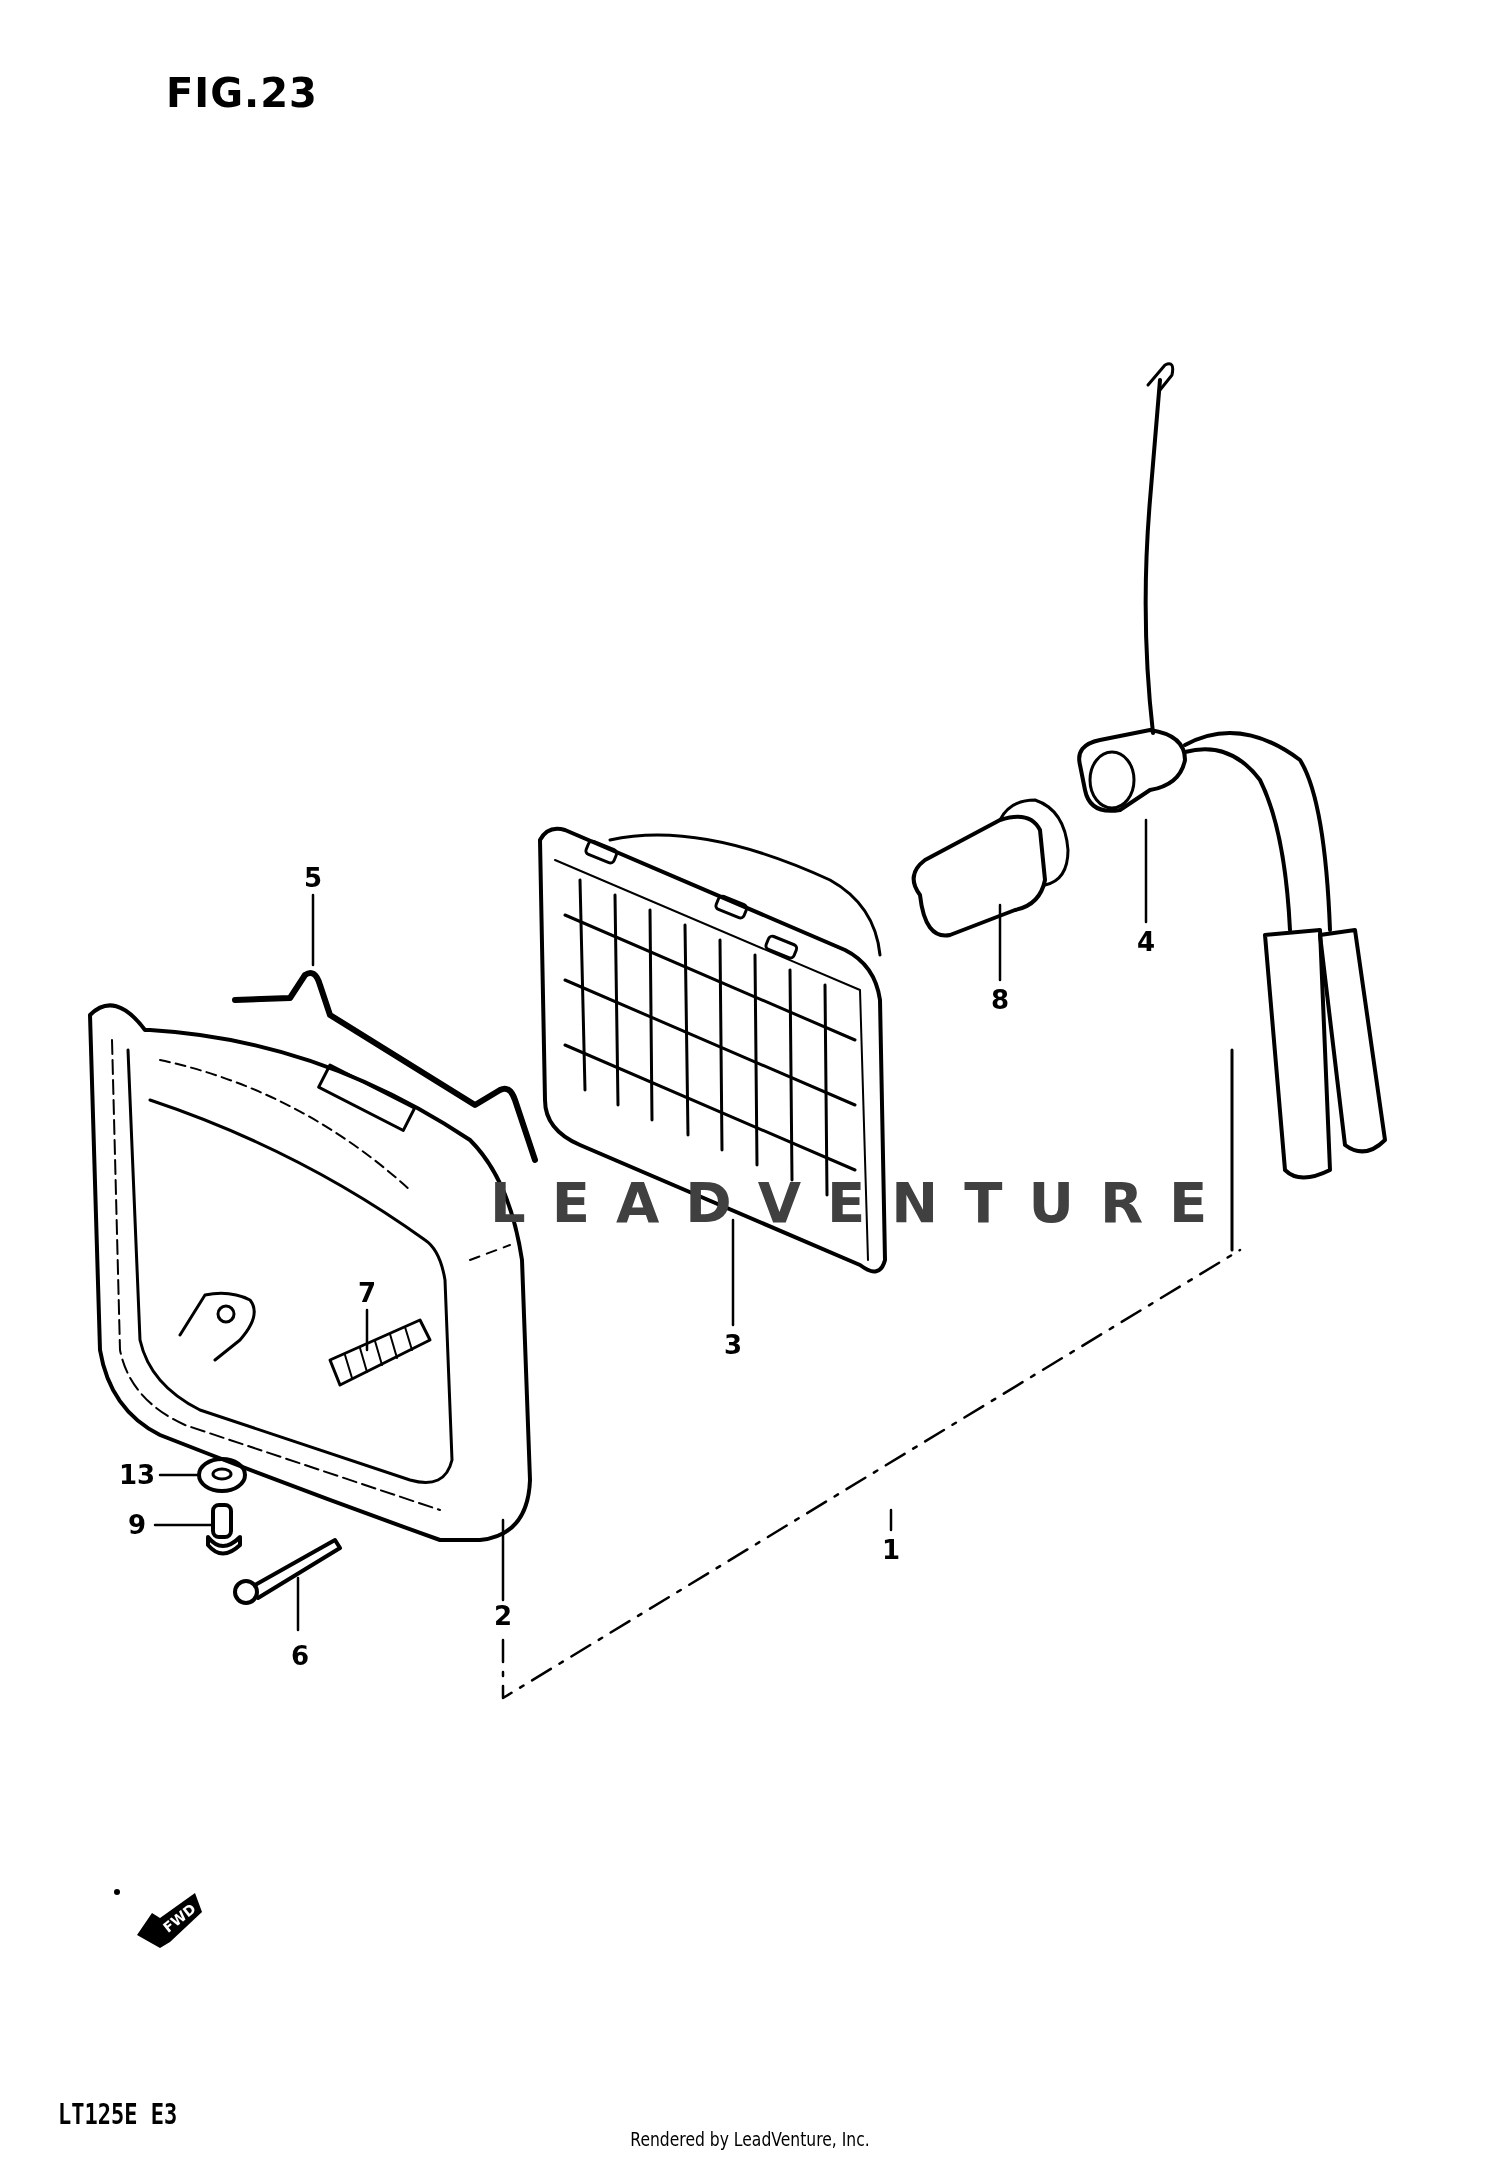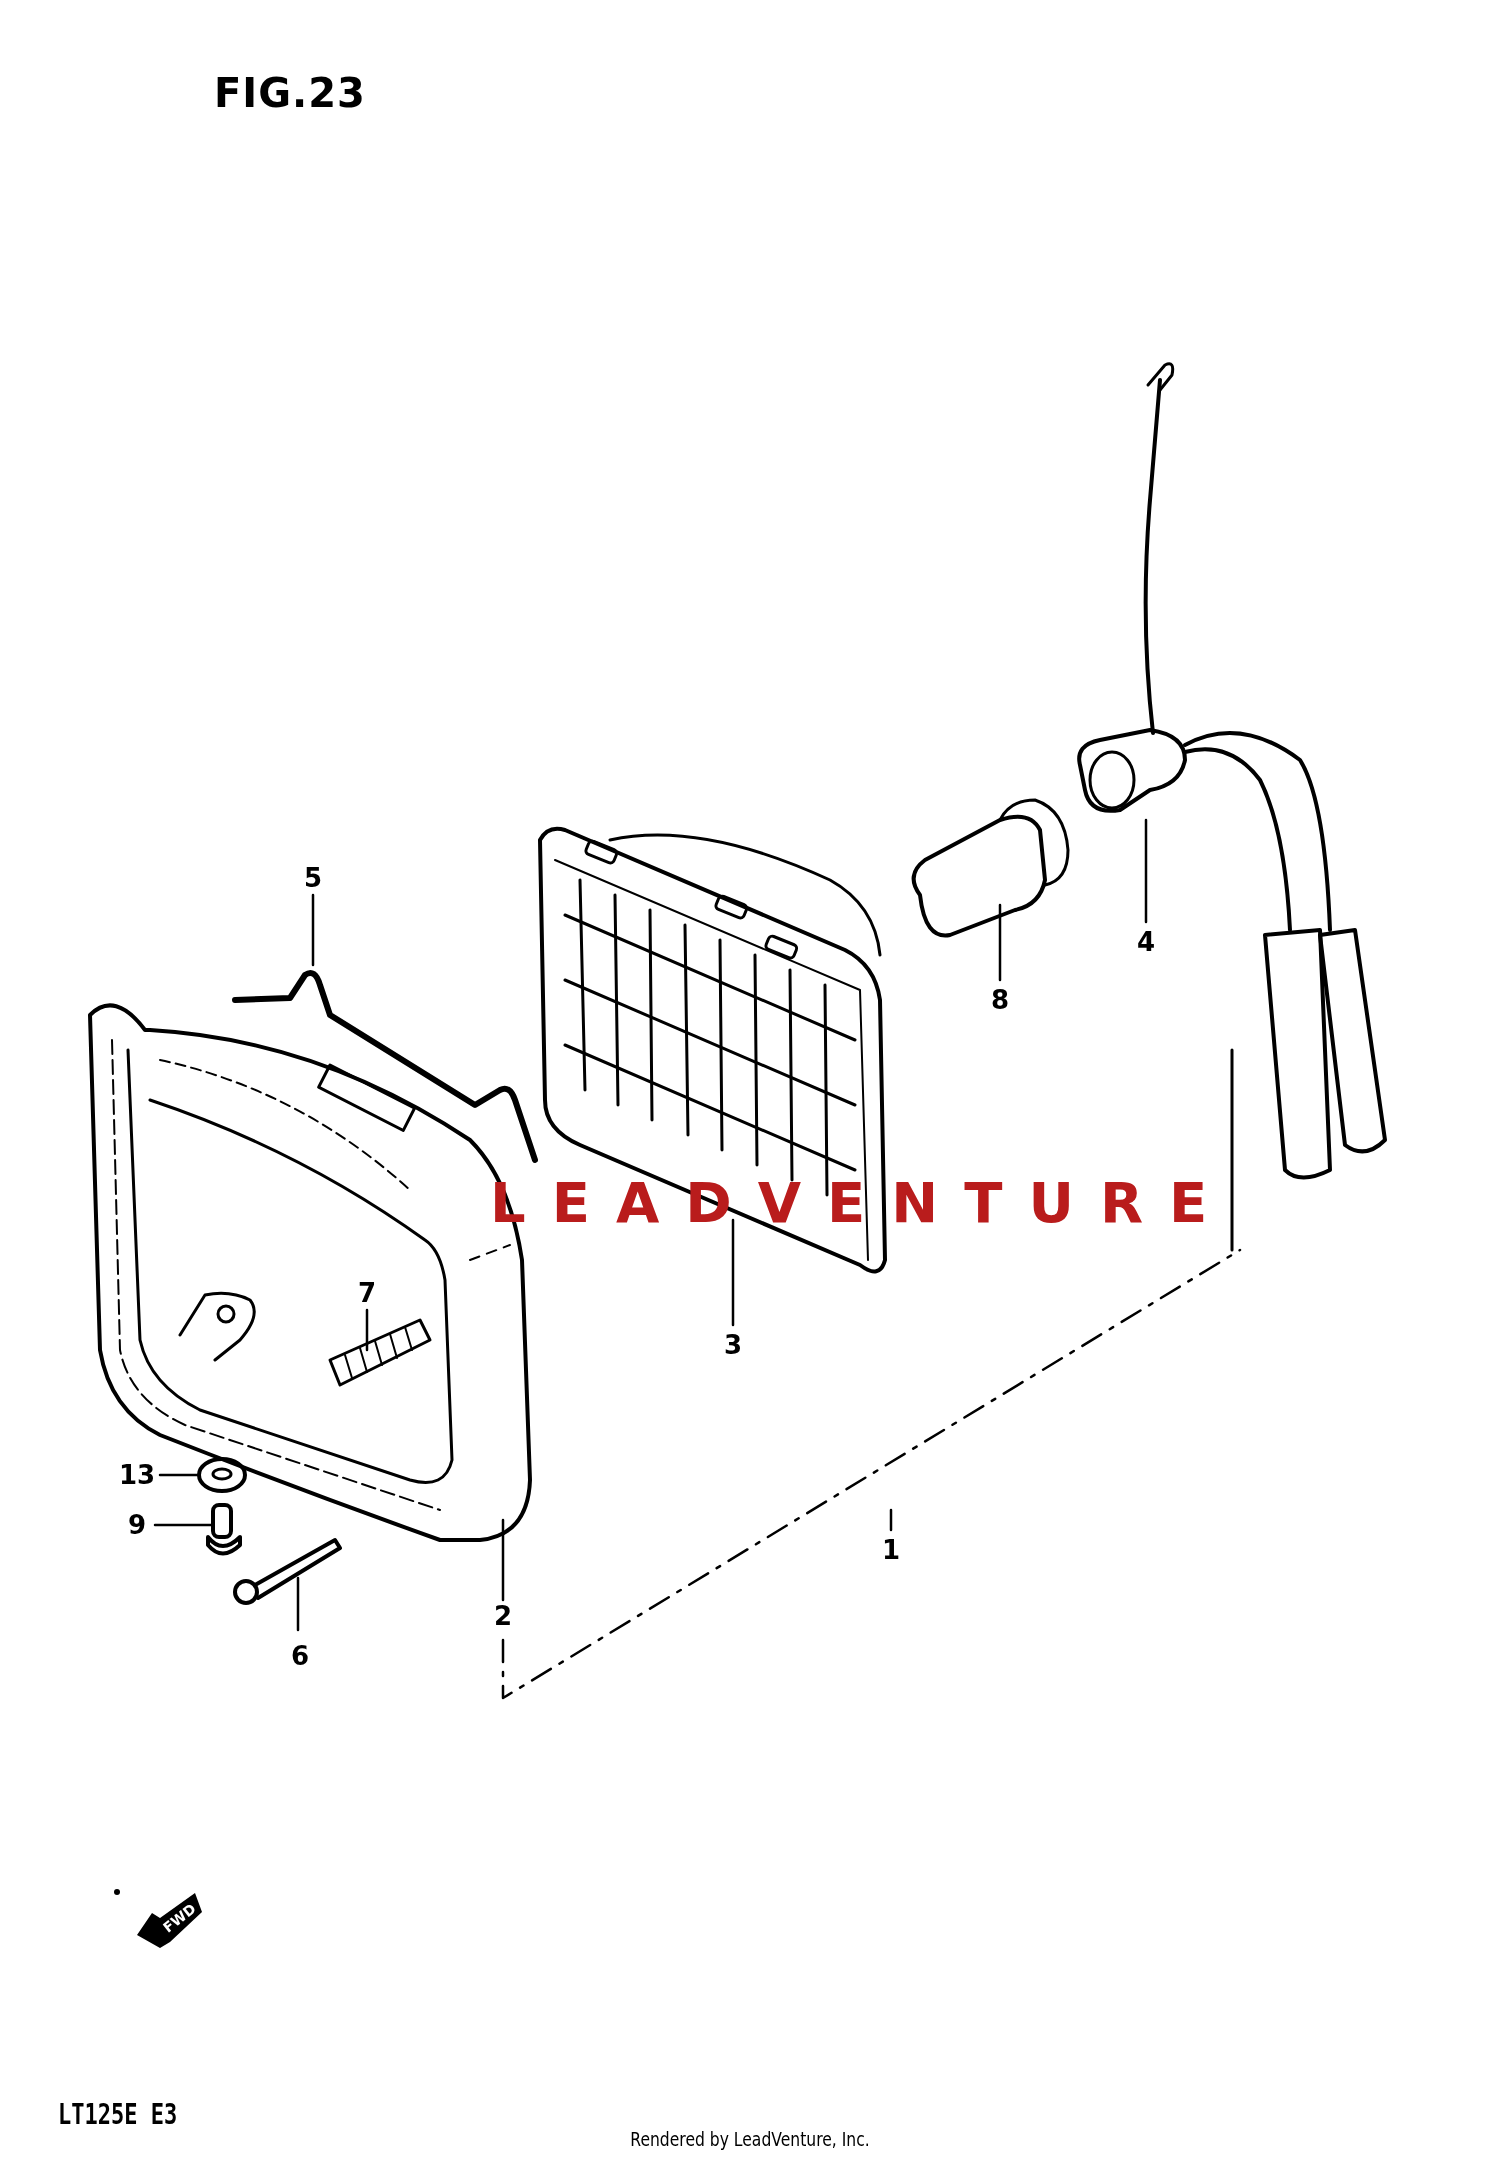--- a/index.html
+++ b/index.html
@@ -1,22 +1,22 @@
 <!DOCTYPE html>
 <html><head>
 <meta charset="utf-8">
 <style>
   html,body{margin:0;padding:0;background:#ffffff;}
   body{width:1500px;height:2161px;position:relative;overflow:hidden;font-family:"DejaVu Sans",sans-serif;color:#000;}
   #diagram{position:absolute;left:0;top:0;width:1500px;height:2161px;}
-  .fig-title{position:absolute;left:166px;top:70px;font-family:"DejaVu Sans",sans-serif;font-weight:bold;font-size:40px;letter-spacing:1px;margin-left:48px;}
+  .fig-title{position:absolute;left:166px;top:70px;font-family:"DejaVu Sans",sans-serif;font-weight:bold;font-size:40px;letter-spacing:1px;}
   .callout{position:absolute;font-family:"DejaVu Sans",sans-serif;font-size:26px;font-weight:bold;transform:translate(-50%,-50%);}
   .model-code{position:absolute;left:58px;top:2098px;font-family:"DejaVu Sans Mono",monospace;font-size:22px;font-weight:bold;transform:scaleY(1.3);transform-origin:left top;}
   .credit{position:absolute;left:0;width:1500px;top:2128px;text-align:center;font-family:"DejaVu Sans",sans-serif;font-size:19px;transform:scaleX(0.82);}
-  .watermark{position:absolute;left:490px;top:1170px;font-family:"DejaVu Sans",sans-serif;font-size:56px;letter-spacing:26px;color:#b91c1c;font-weight:bold;}
+  .watermark{position:absolute;left:490px;top:1170px;font-family:"DejaVu Sans",sans-serif;font-size:56px;letter-spacing:26px;color:#404040;font-weight:bold;}
   .fwd-label{position:absolute;left:161px;top:1910px;color:#fff;font-family:"DejaVu Sans",sans-serif;font-size:14px;font-weight:bold;transform:rotate(-38deg);}
 </style>
 </head>
 <body>
 
 <svg id="diagram" viewBox="0 0 1500 2161" xmlns="http://www.w3.org/2000/svg">
   <g fill="none" stroke="#000" stroke-width="4" stroke-linecap="round" stroke-linejoin="round">
 
     <g>
       <path d="M 90 1015 Q 115 990 145 1030 L 150 1030 Q 320 1040 470 1140 Q 510 1180 522 1260 L 530 1480 Q 528 1535 480 1540 L 440 1540 Q 300 1490 160 1435 Q 110 1410 100 1350 Z"></path>

